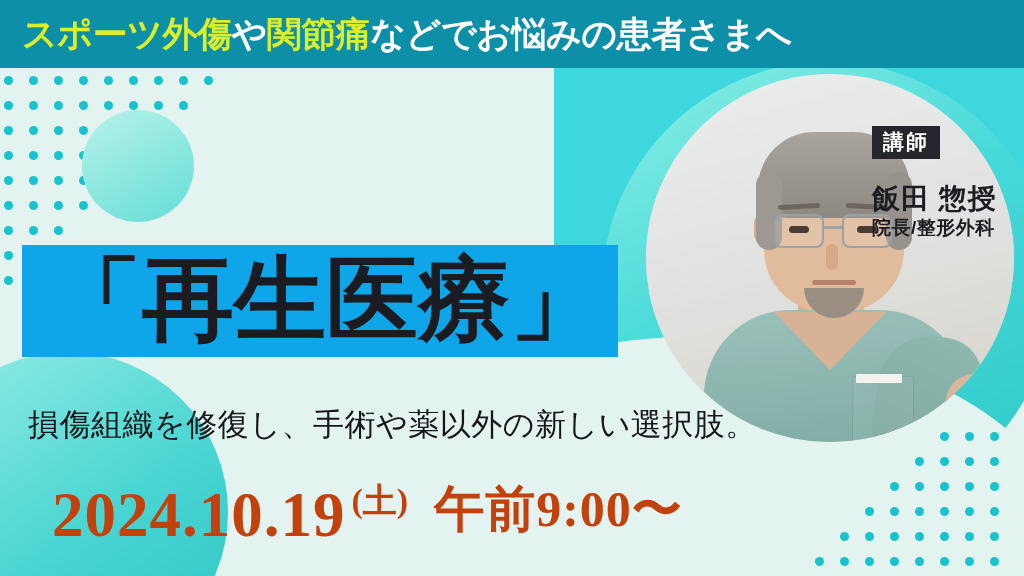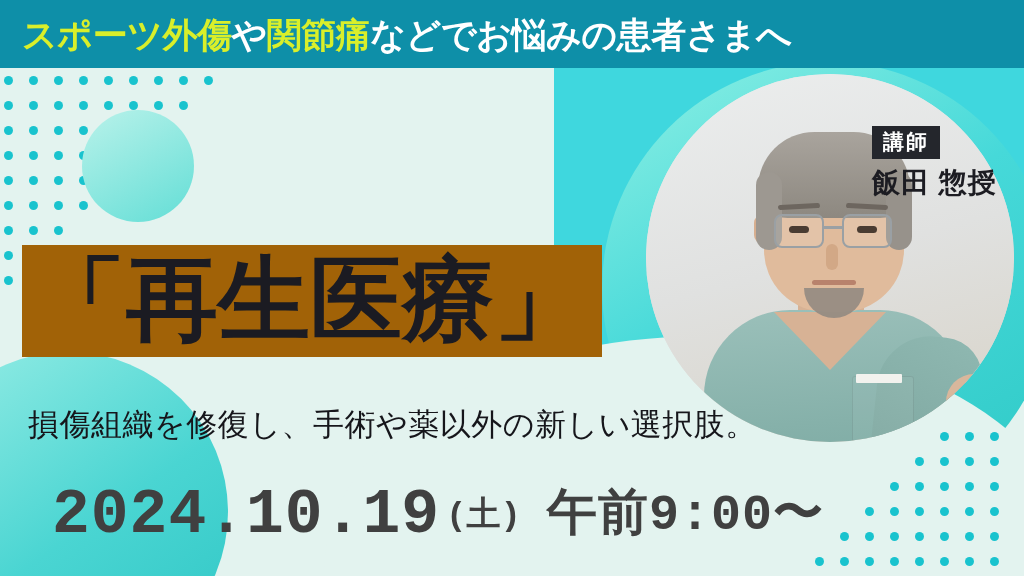--- a/index.html
+++ b/index.html
@@ -18,21 +18,21 @@
   
   .ribbon{
     position:absolute;left:0;top:0;width:1024px;height:68px;
     background:#0e8fa8;
     display:flex;align-items:center;
     padding-left:22px;
     z-index:40;
   }
   .ribbon-text{
     font-size:35px;font-weight:bold;color:#ffffff;
-    letter-spacing:-0.5px;white-space:nowrap;line-height:1;
+    letter-spacing:-0.5px;white-space:nowrap;line-height:1;font-family:Liberation Serif, serif;
   }
   .ribbon-text .hl{color:#d9ef2a;}
 
   
   .bg-base{
     position:absolute;left:0;top:68px;width:1024px;height:508px;
     background:#e3f3ef;z-index:1;
   }
   
   .cyan-wedge{
@@ -148,22 +148,22 @@
     background:#ffffff;
     padding:6px 18px 8px 18px;
   }
   .subhead span{
     font-size:41px;font-weight:500;color:#1b1b1f;
     letter-spacing:1px;line-height:1.05;white-space:nowrap;
   }
 
   .headline{
     position:absolute;left:22px;top:245px;z-index:20;
-    background:#a16207;
-    padding:8px 16px 12px 12px;
+    background:#0ea5e9;
+    padding:8px 16px 12px 28px;
   }
   .headline span{
     font-size:92px;font-weight:bold;color:#1b1b22;
     letter-spacing:0px;line-height:1;white-space:nowrap;
   }
 
   .lead{
     position:absolute;left:28px;top:404px;z-index:20;
     font-size:31px;font-weight:500;color:#16161b;
     letter-spacing:0.5px;white-space:nowrap;
@@ -175,40 +175,40 @@
     display:flex;align-items:center;
   }
   .date-badge{
     background:#1a95bb;color:#ffffff;
     font-size:23px;font-weight:500;
     padding:7px 13px 9px 13px;letter-spacing:1px;
     white-space:nowrap;line-height:1;
   }
   .date-main{
     margin-left:22px;
-    font-family:Liberation Mono, monospace;
-    color:#404040;white-space:nowrap;
-    display:flex;align-items:center;
+    font-family:Liberation Serif, serif;
+    color:#c2410c;white-space:nowrap;
+    display:flex;align-items:flex-start;
   }
   .date-num{font-size:63px;font-weight:bold;letter-spacing:1px;line-height:1;}
   .date-day{font-size:34px;font-weight:bold;margin-left:6px;line-height:1;}
   .date-time{font-size:50px;font-weight:bold;margin-left:26px;letter-spacing:1px;line-height:1;}
 
   
   .instructor{
     position:absolute;left:872px;top:126px;z-index:30;
     text-align:left;
   }
   .inst-badge{
     display:inline-block;background:#24262c;color:#ffffff;
     font-size:21px;font-weight:bold;letter-spacing:2px;
     padding:5px 11px 7px 11px;line-height:1;
   }
   .inst-name{
-    margin-top:9px;font-size:28px;font-weight:bold;color:#1c1c22;
+    margin-top:25px;font-size:28px;font-weight:bold;color:#1c1c22;
     letter-spacing:1px;line-height:1.1;white-space:nowrap;
   }
   .inst-role{
     margin-top:2px;font-size:19px;font-weight:bold;color:#1c1c22;
     letter-spacing:0.5px;line-height:1.2;white-space:nowrap;
   }
 </style>
 </head>
 <body>
 
@@ -349,15 +349,16 @@
     <div class="date-main">
       <span class="date-num">2024.10.19</span>
       <span class="date-day">(土)</span>
       <span class="date-time">午前9:00〜</span>
     </div>
   </div>
 
   <div class="instructor">
     <div class="inst-badge">講師</div>
     <div class="inst-name">飯田 惣授</div>
+    <div class="inst-role">院長/整形外科</div>
   </div>
 
 </div>
 
 </body></html>

